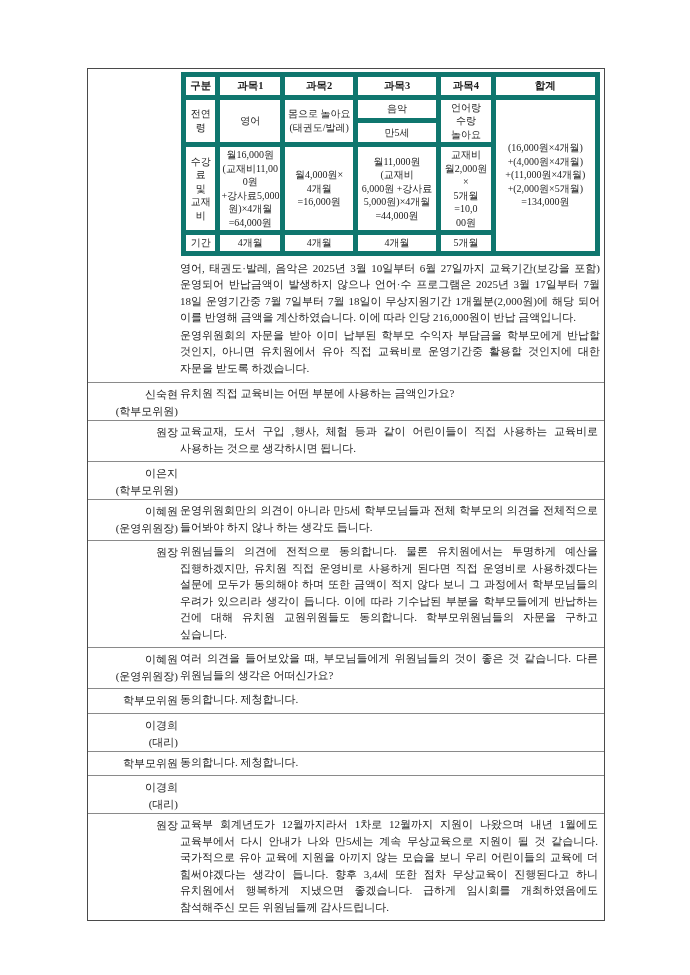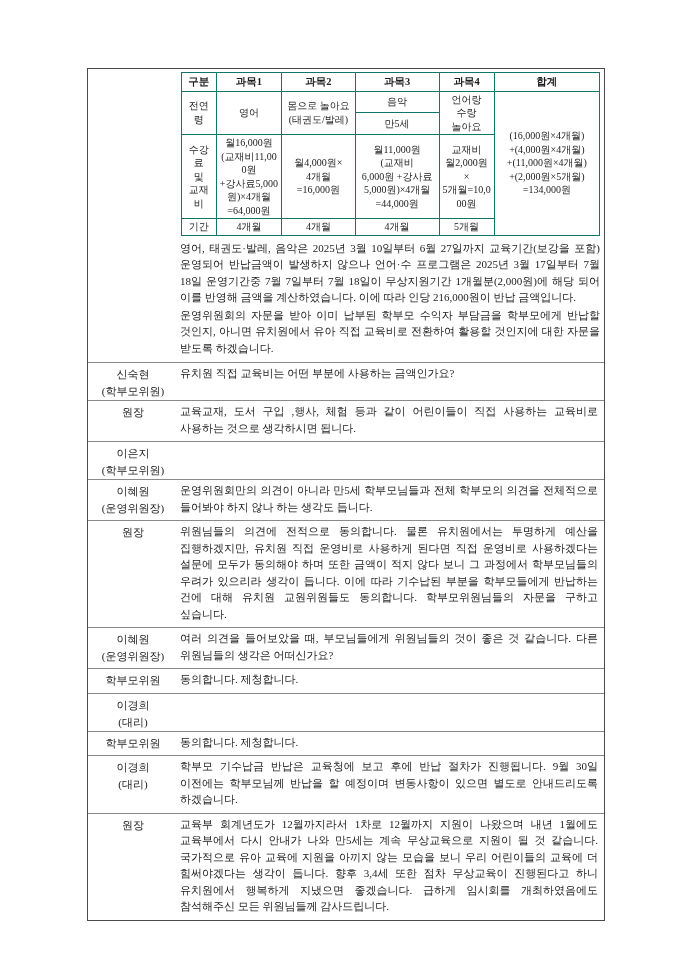--- a/index.html
+++ b/index.html
@@ -11,36 +11,36 @@
   }
   .doc{
     position:absolute;left:87px;top:68px;width:518px;min-height:849px;
     border:1.5px solid #4a4a4a;
     box-sizing:border-box;
     background:#fff;
   }
   .mrow{display:flex;border-top:1px solid #8a8a8a;}
   .mrow:first-child{border-top:none;}
   .speaker{
-    flex:0 0 90px;width:90px;text-align:center;
+    flex:0 0 90px;width:90px;text-align:right;
     font-size:11px;line-height:17px;padding-top:3px;
     white-space:pre-line;
   }
   .content{
     flex:1;padding:2px 6px 5px 2px;
     font-size:11px;line-height:16.5px;
     text-align:justify;word-break:keep-all;
   }
   
   table.fee{
     border-collapse:collapse;margin:1px 0 4px 1px;
     table-layout:fixed;width:419px;
   }
   table.fee td,table.fee th{
-    border:1px solid #0f766e;
+    border:5px solid #0f766e;
     font-size:10px;line-height:13.5px;
     text-align:center;vertical-align:middle;
     padding:1px 1px;white-space:pre-line;word-break:keep-all;
     font-weight:normal;
   }
   table.fee th{font-weight:bold;font-size:10.5px;padding:2px 0;}
   .col-gubun{width:34px;}
   .col-s1{width:64px;}
   .col-s2{width:72px;}
   .col-s3{width:82px;}
@@ -126,21 +126,21 @@
           <td>기간</td>
           <td>4개월</td>
           <td>4개월</td>
           <td>4개월</td>
           <td>5개월</td>
         </tr>
       </tbody>
         </table>
 
       <p class="para">영어, 태권도·발레, 음악은 2025년 3월 10일부터 6월 27일까지 교육기간(보강을 포함) 운영되어 반납금액이 발생하지 않으나 언어·수 프로그램은 2025년 3월 17일부터 7월 18일  운영기간중  7월 7일부터 7월 18일이 무상지원기간 1개월분(2,000원)에 해당 되어 이를 반영해 금액을 계산하였습니다. 이에 따라 인당 216,000원이 반납 금액입니다.</p>
-      <p class="para">운영위원회의 자문을 받아 이미 납부된 학부모 수익자 부담금을 학부모에게 반납할 것인지, 아니면 유치원에서 유아 직접 교육비로 전환하여 활용할 것인지에 대한 자문을 받도록 하겠습니다.</p>
+      <p class="para">운영위원회의 자문을 받아 이미 납부된 학부모 수익자 부담금을 학부모에게 반납할 것인지, 아니면 유치원에서 유아 직접 교육비로 운영기간중 활용할 것인지에 대한 자문을 받도록 하겠습니다.</p>
     </div>
   </div>
 
   <div class="mrow">
     <div class="speaker">신숙현
 (학부모위원)</div>
     <div class="content">유치원 직접 교육비는 어떤 부분에 사용하는 금액인가요?</div>
   </div>
   <div class="mrow">
     <div class="speaker">원장</div>
@@ -172,20 +172,19 @@
     <div class="speaker">이경희
 (대리)</div>
   </div>
   <div class="mrow">
     <div class="speaker">학부모위원</div>
     <div class="content">동의합니다. 제청합니다.</div>
   </div>
   <div class="mrow">
     <div class="speaker">이경희
 (대리)</div>
-    <div class="content">학부모 기수납금 반납은 교육청에 보고 후에 반납 절차가 진행됩니다. 9월 30일 이전에는 학부모님께 반납을 할 예정이며 변동사항이 있으면 별도로 안내드리도록 하겠습니다.</div>
   </div>
   <div class="mrow">
     <div class="speaker">원장</div>
     <div class="content">교육부 회계년도가 12월까지라서 1차로 12월까지 지원이 나왔으며 내년 1월에도 교육부에서 다시 안내가 나와 만5세는 계속 무상교육으로 지원이 될 것 같습니다. 국가적으로 유아 교육에 지원을 아끼지 않는 모습을 보니 우리 어린이들의 교육에 더 힘써야겠다는 생각이 듭니다. 향후 3,4세 또한 점차 무상교육이 진행된다고 하니 유치원에서 행복하게 지냈으면 좋겠습니다. 급하게 임시회를 개최하였음에도 참석해주신 모든 위원님들께 감사드립니다.</div>
   </div>
 
 </div>
 
 </body></html>

